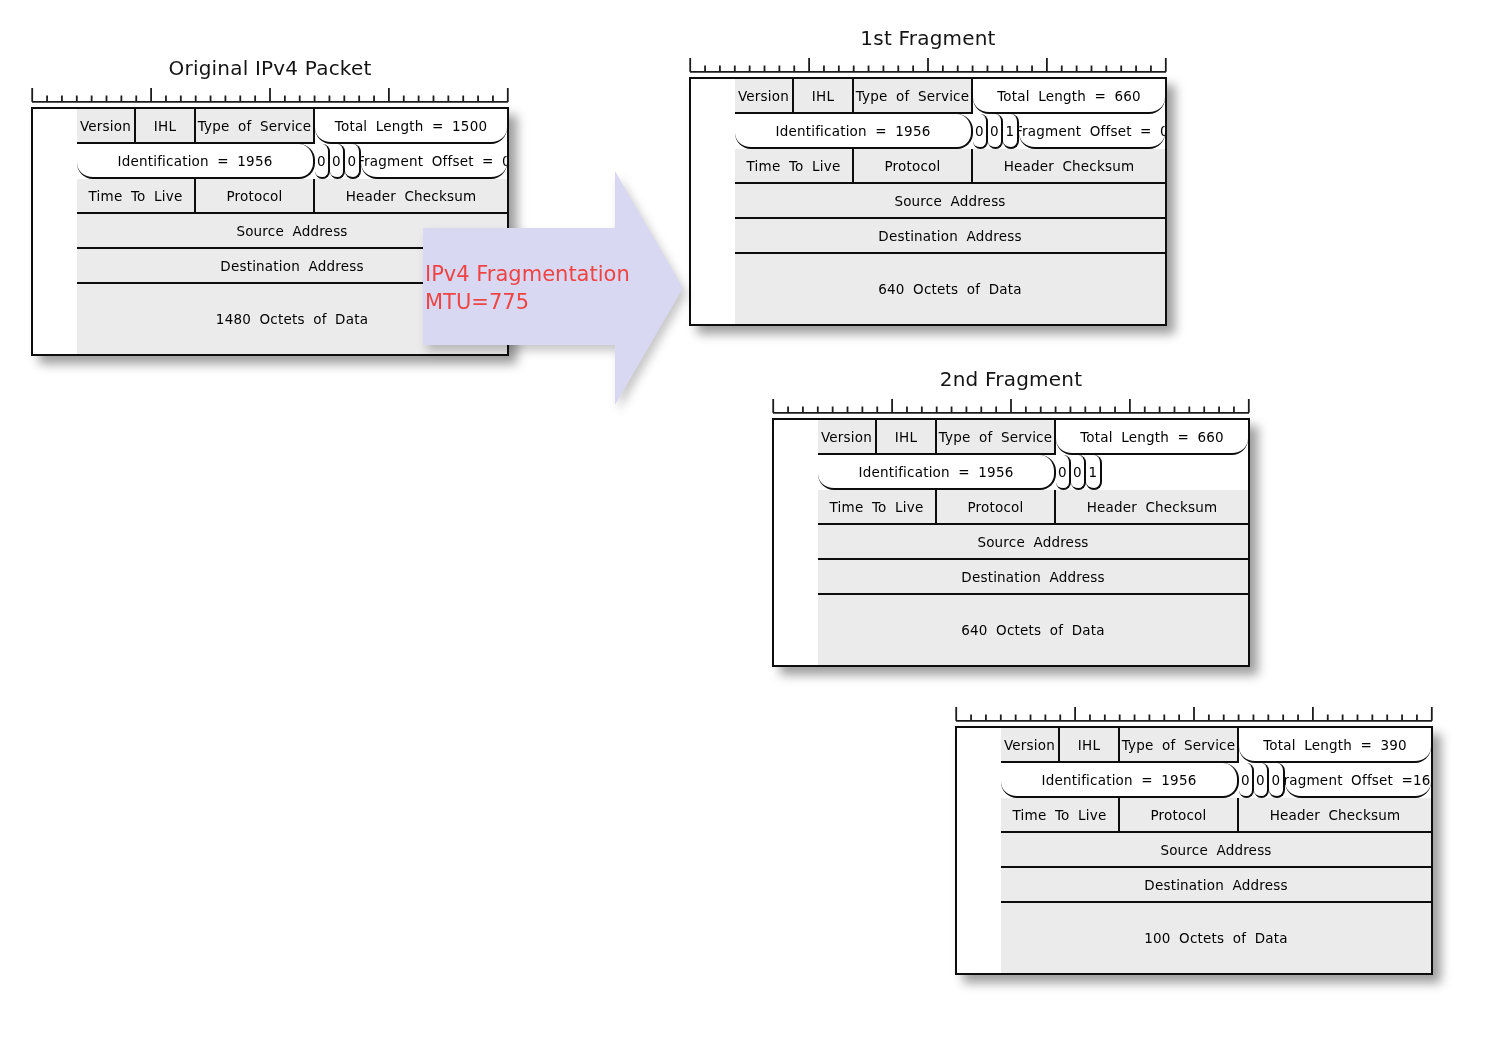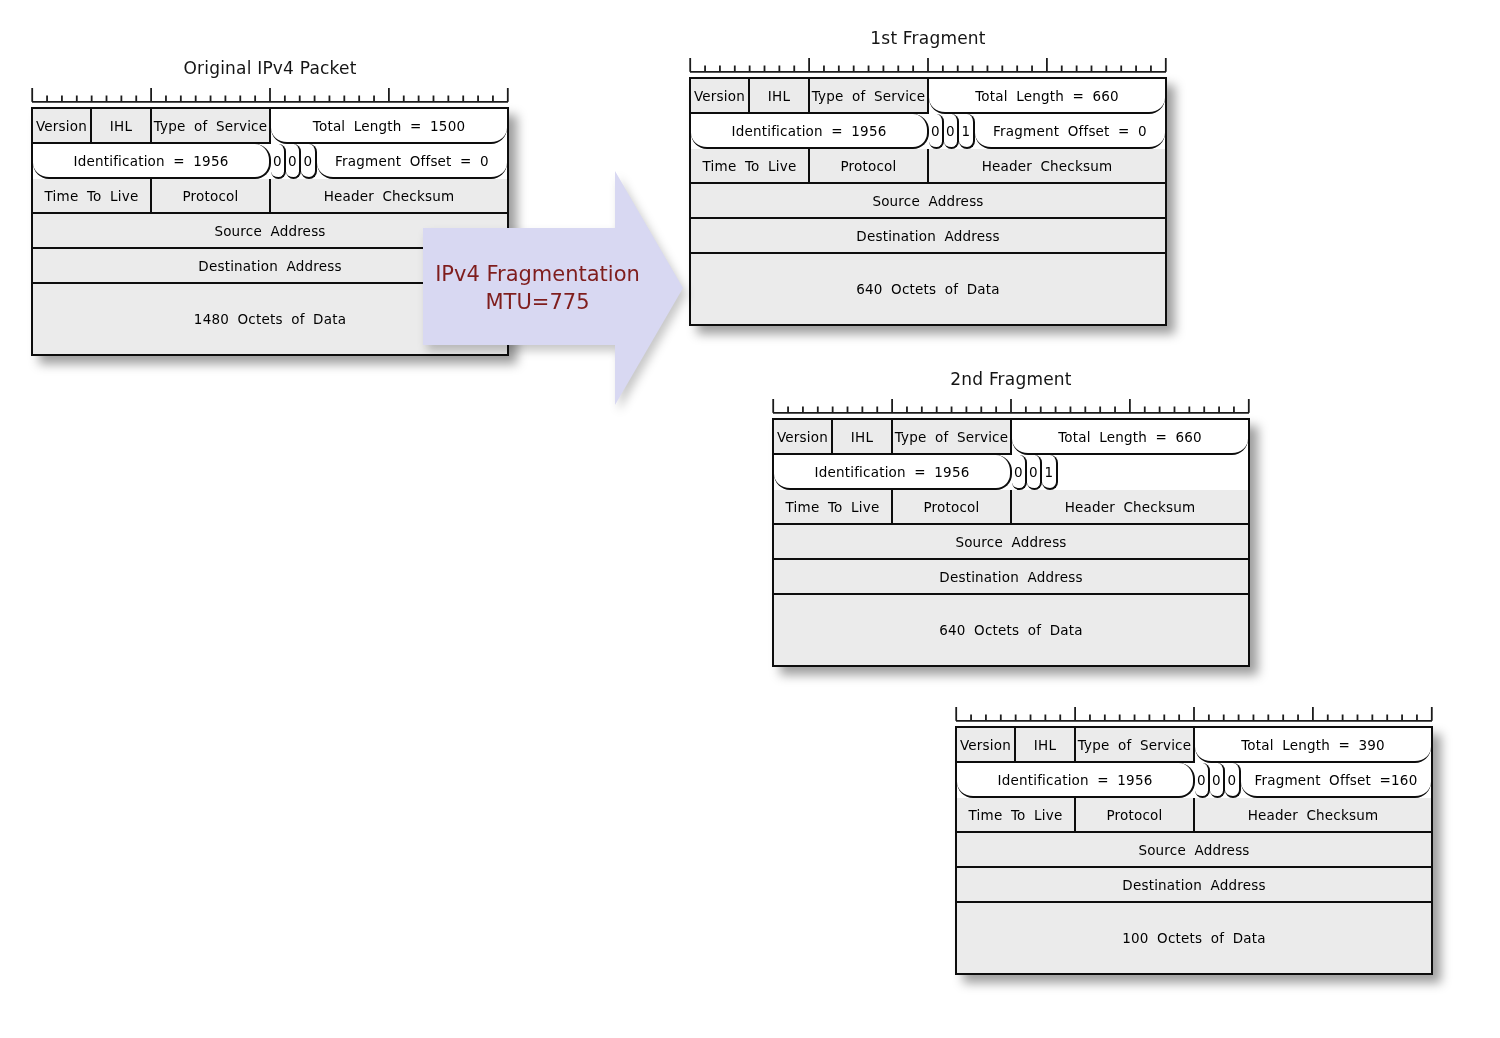--- a/index.html
+++ b/index.html
@@ -12,48 +12,49 @@
   html,body{margin:0;padding:0;}
   body{
     width:1500px;height:1038px;position:relative;overflow:hidden;
     background:var(--bg);
     font-family:"DejaVu Sans","Liberation Sans",sans-serif;
     color:#000;
   }
   .panel{position:absolute;width:478px;}
   .ptitle{
     height:26px;line-height:26px;text-align:center;
-    font-size:17px;color:#141414;letter-spacing:.2px;
+    font-size:20px;color:#141414;letter-spacing:.2px;
   }
   svg.ruler{display:block;margin-top:6px;}
   .pkt{
     margin-top:4px;
     display:grid;
     grid-template-columns:59px 60px 119px 15px 15px 16px 1fr;
     grid-template-rows:35px 35px 35px 35px 35px 70px;
     border:2.5px solid var(--border);
     background:#fff;
     box-shadow:8px 8px 10px rgba(0,0,0,.38);
+    padding-left:44px;
   }
   .cell{
     display:flex;align-items:center;justify-content:center;
     border-right:2px solid var(--border);
     border-bottom:2px solid var(--border);
     font-size:13.5px;word-spacing:4px;letter-spacing:.2px;
     white-space:nowrap;overflow:hidden;
   }
   .cell.gray{background:var(--cell-shaded);}
   .cell.white{background:var(--cell-white);border-radius:16px;}
   .cell.lc{border-right:none;}
   .cell.full{grid-column:1 / -1;border-right:none;}
   .cell.bottom{border-bottom:none;}
   .arrow-svg{position:absolute;left:423px;top:171px;filter:drop-shadow(4px 6px 5px rgba(0,0,0,.22));}
   .arrow-label{
     position:absolute;left:425px;top:260px;width:225px;
-    text-align:center;font-size:21px;line-height:28px;color:#7f1d1d;
+    font-size:21px;line-height:28px;color:#ef4444;
   }
 </style>
 </head>
 <body>
 
 <div class="panel" style="left:31px;top:55px;">
   <div class="ptitle">Original IPv4 Packet</div>
   <svg class="ruler" width="478" height="16" viewBox="0 0 478 16">
       <line x1="1" y1="14.8" x2="477" y2="14.8" stroke="#1c1c1c" stroke-width="1.8"></line>
       <line x1="1.2" x2="1.2" y1="1" y2="14.8" stroke="#1c1c1c" stroke-width="1.8"></line>

